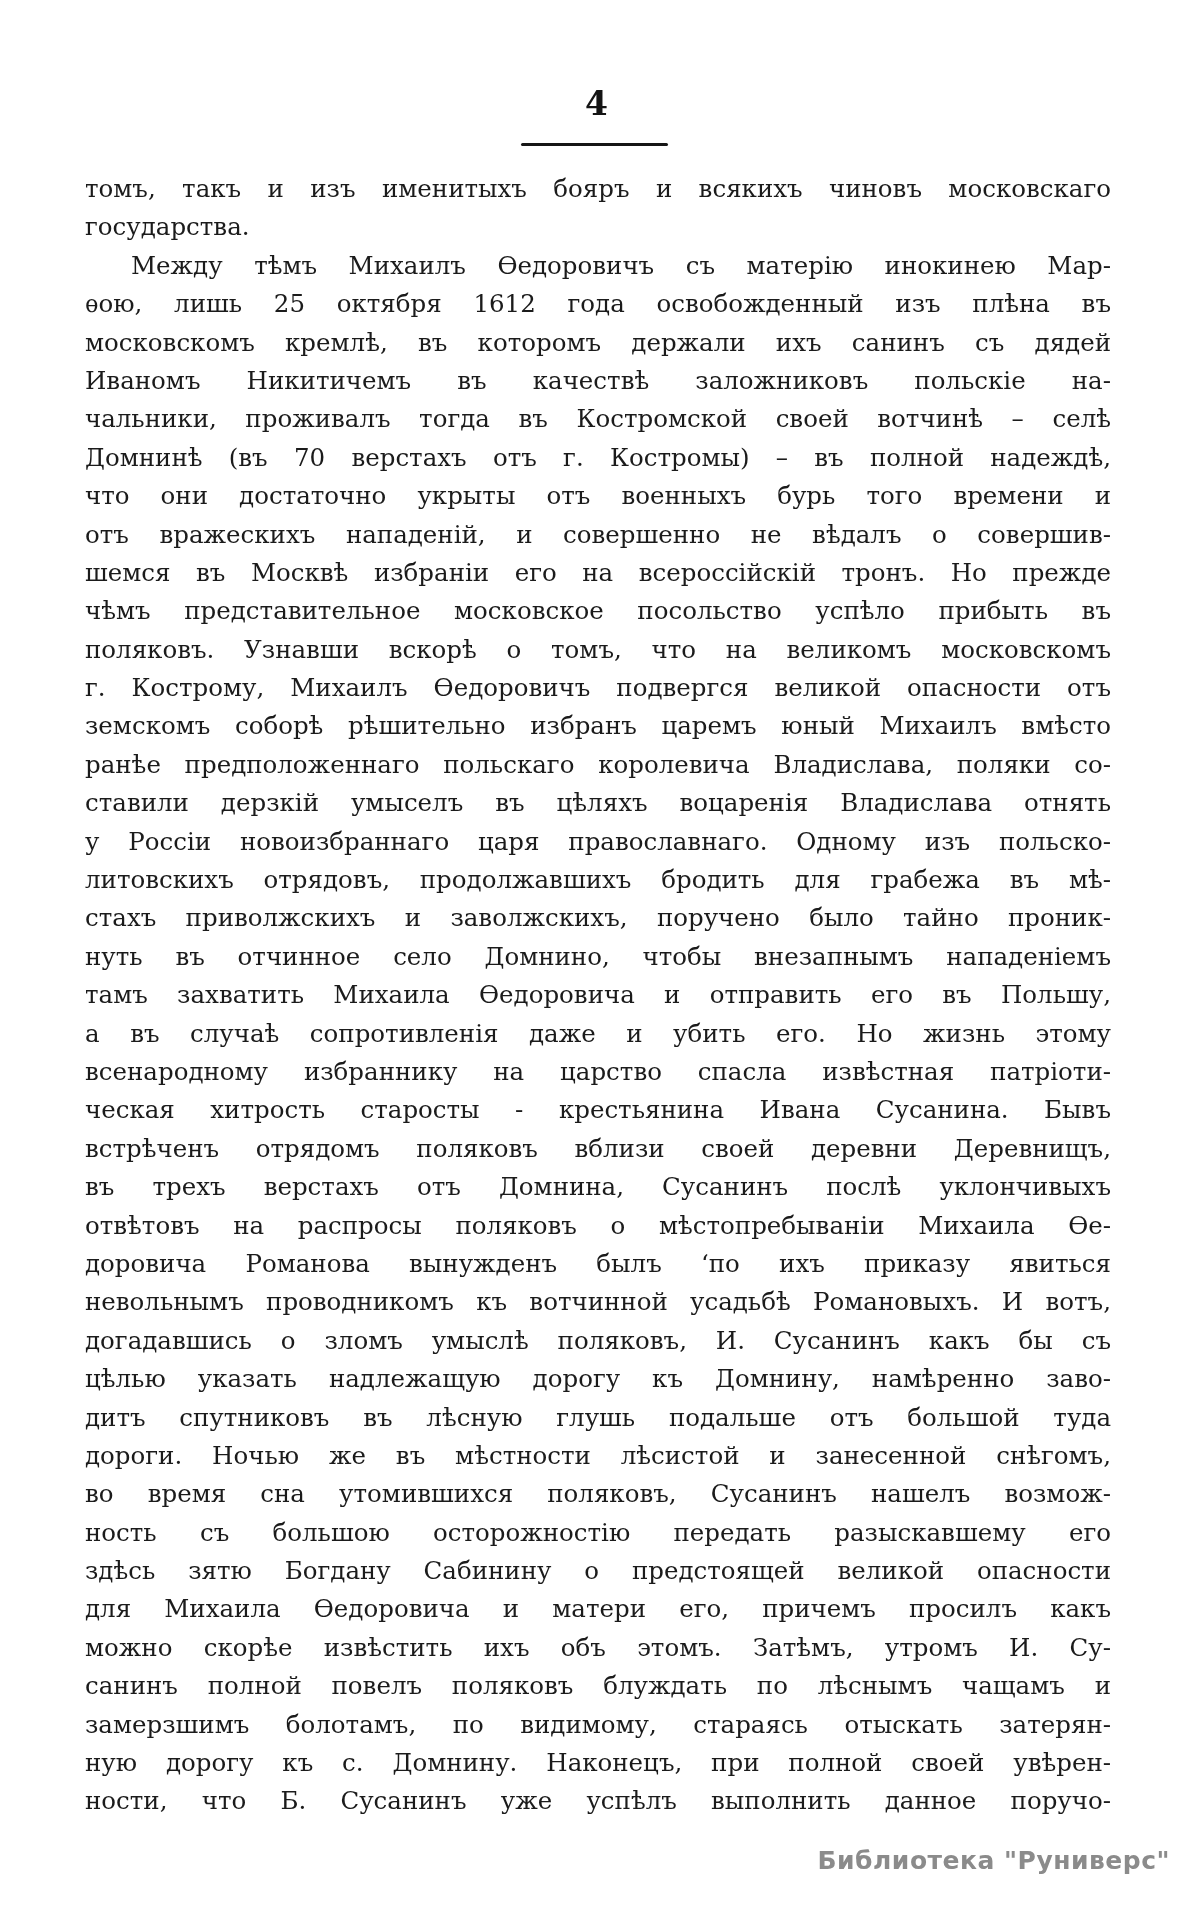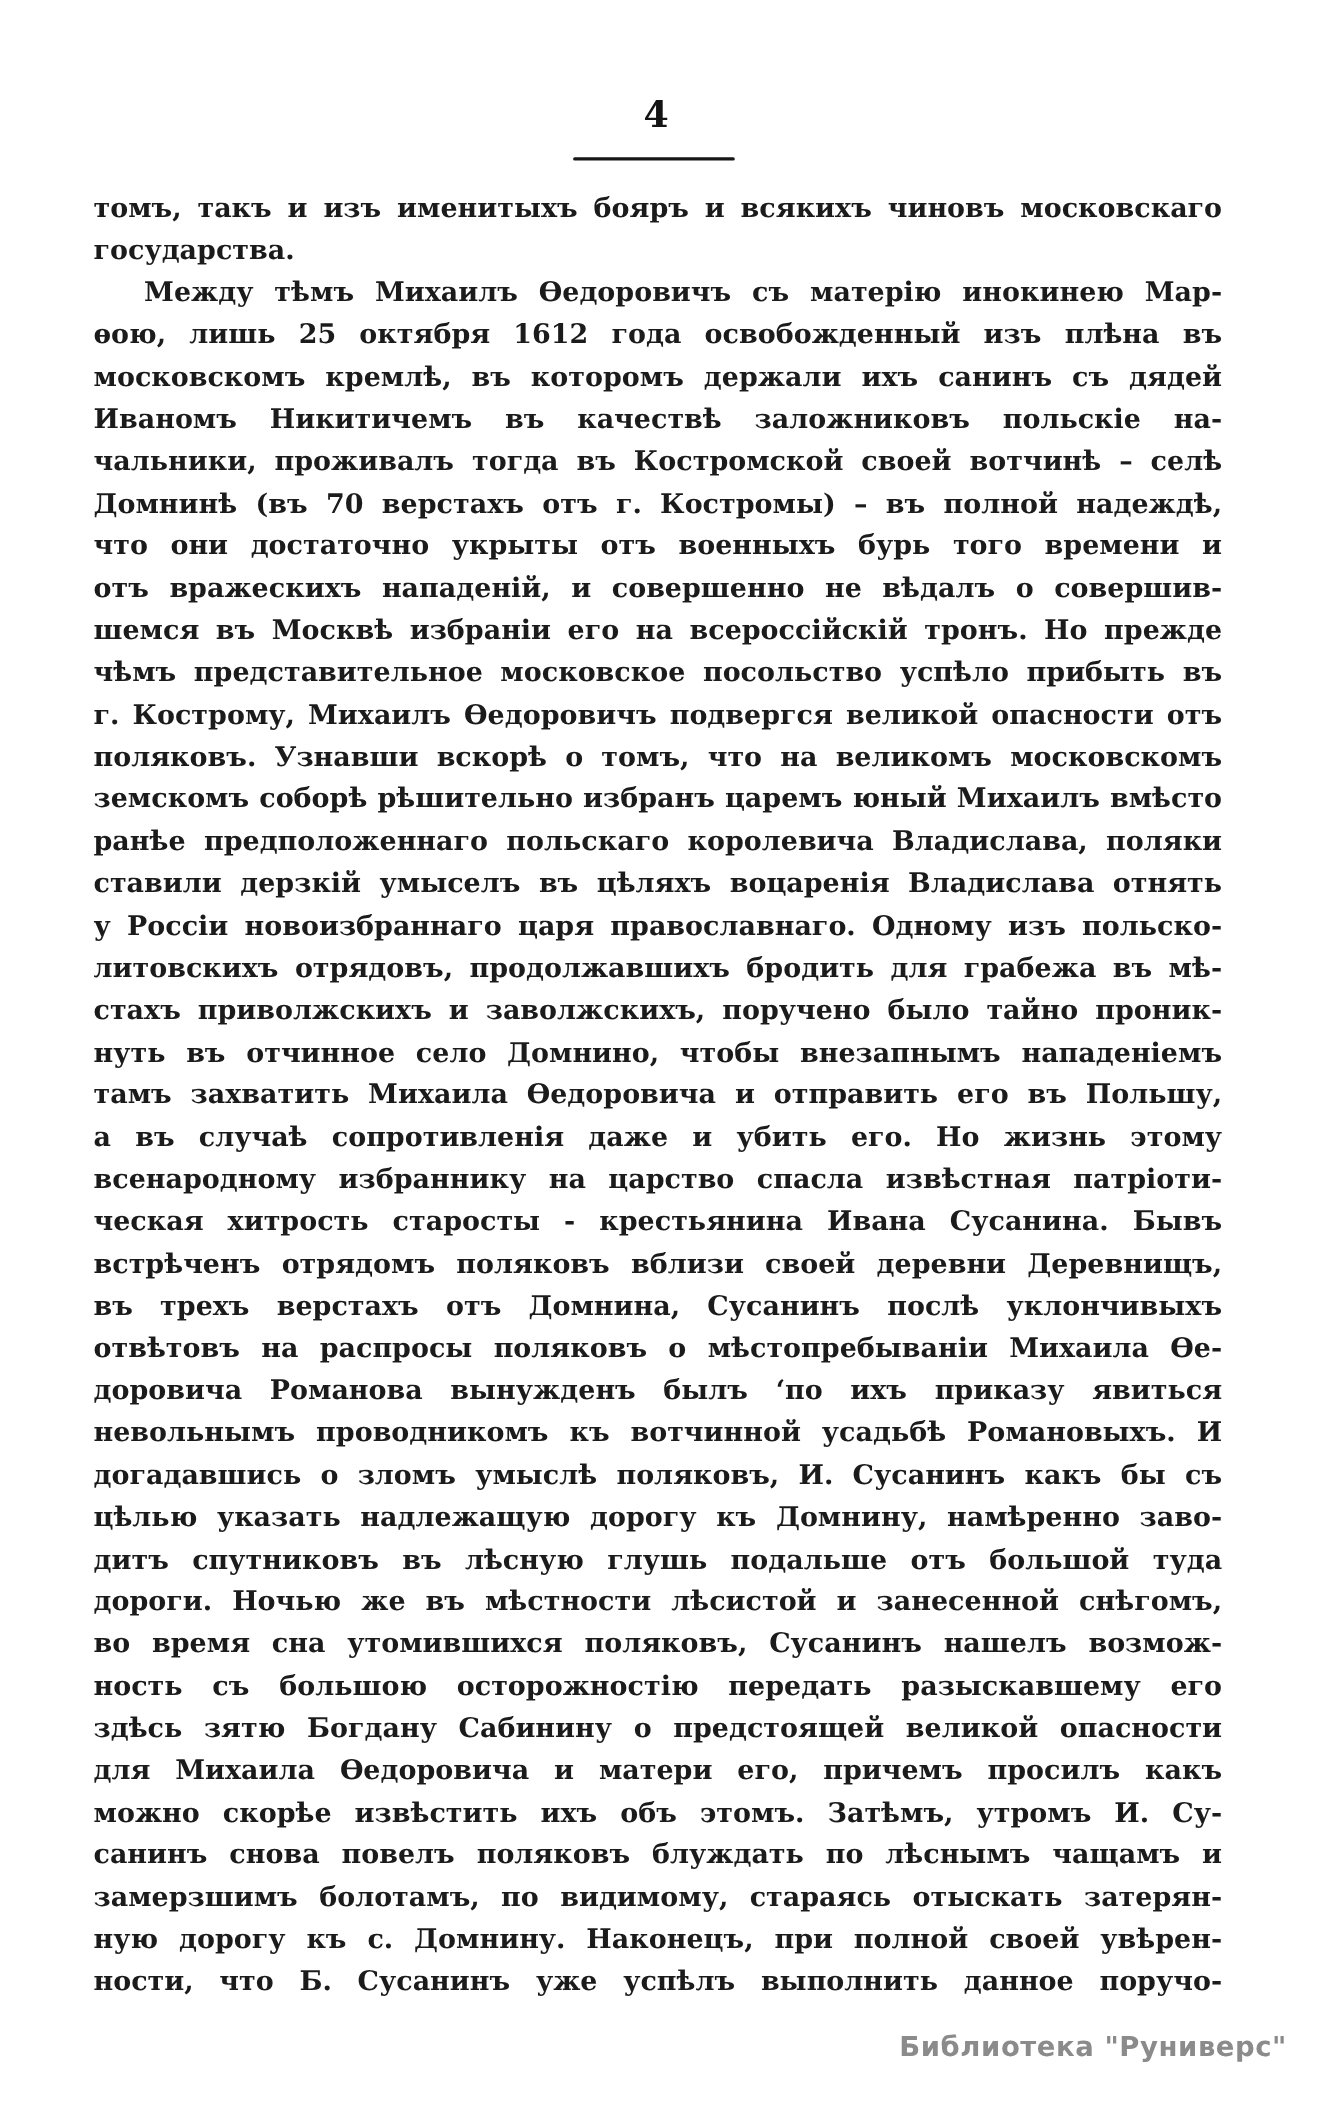--- a/index.html
+++ b/index.html
@@ -39,21 +39,21 @@
   .body-text {
     position: absolute;
     left: 85px;
     top: 170px;
     width: 1026px;
   }
   .line {
     height: 38.4px;
     line-height: 38.4px;
     font-size: 24.5px;
-    font-weight: 700;
+    font-weight: 400;
     color: #1b1b1b;
     text-align: justify;
     text-align-last: justify;
     overflow: hidden;
   }
   .line.no-j {
     text-align: right;
     text-align-last: left;
   }
   .line.ind {
@@ -82,22 +82,22 @@
       <div class="line ind">Между тѣмъ Михаилъ Ѳедоровичъ съ матерію инокинею Мар-</div>
       <div class="line">ѳою, лишь 25 октября 1612 года освобожденный изъ плѣна въ</div>
       <div class="line">московскомъ кремлѣ, въ которомъ держали ихъ санинъ съ дядей</div>
       <div class="line">Иваномъ Никитичемъ въ качествѣ заложниковъ польскіе на-</div>
       <div class="line">чальники, проживалъ тогда въ Костромской своей вотчинѣ – селѣ</div>
       <div class="line">Домнинѣ (въ 70 верстахъ отъ г. Костромы) – въ полной надеждѣ,</div>
       <div class="line">что они достаточно укрыты отъ военныхъ бурь того времени и</div>
       <div class="line">отъ вражескихъ нападеній, и совершенно не вѣдалъ о совершив-</div>
       <div class="line">шемся въ Москвѣ избраніи его на всероссійскій тронъ. Но прежде</div>
       <div class="line">чѣмъ представительное московское посольство успѣло прибыть въ</div>
+      <div class="line">поляковъ. Узнавши вскорѣ о томъ, что на великомъ московскомъ</div>
       <div class="line">г. Кострому, Михаилъ Ѳедоровичъ подвергся великой опасности отъ</div>
-      <div class="line">поляковъ. Узнавши вскорѣ о томъ, что на великомъ московскомъ</div>
       <div class="line">земскомъ соборѣ рѣшительно избранъ царемъ юный Михаилъ вмѣсто</div>
       <div class="line">ранѣе предположеннаго польскаго королевича Владислава, поляки со-</div>
       <div class="line">ставили дерзкій умыселъ въ цѣляхъ воцаренія Владислава отнять</div>
       <div class="line">у Россіи новоизбраннаго царя православнаго. Одному изъ польско-</div>
       <div class="line">литовскихъ отрядовъ, продолжавшихъ бродить для грабежа въ мѣ-</div>
       <div class="line">стахъ приволжскихъ и заволжскихъ, поручено было тайно проник-</div>
       <div class="line">нуть въ отчинное село Домнино, чтобы внезапнымъ нападеніемъ</div>
       <div class="line">тамъ захватить Михаила Ѳедоровича и отправить его въ Польшу,</div>
       <div class="line">а въ случаѣ сопротивленія даже и убить его. Но жизнь этому</div>
       <div class="line">всенародному избраннику на царство спасла извѣстная патріоти-</div>
@@ -109,19 +109,19 @@
       <div class="line">невольнымъ проводникомъ къ вотчинной усадьбѣ Романовыхъ. И вотъ,</div>
       <div class="line">догадавшись о зломъ умыслѣ поляковъ, И. Сусанинъ какъ бы съ</div>
       <div class="line">цѣлью указать надлежащую дорогу къ Домнину, намѣренно заво-</div>
       <div class="line">дитъ спутниковъ въ лѣсную глушь подальше отъ большой туда</div>
       <div class="line">дороги. Ночью же въ мѣстности лѣсистой и занесенной снѣгомъ,</div>
       <div class="line">во время сна утомившихся поляковъ, Сусанинъ нашелъ возмож-</div>
       <div class="line">ность съ большою осторожностію передать разыскавшему его</div>
       <div class="line">здѣсь зятю Богдану Сабинину о предстоящей великой опасности</div>
       <div class="line">для Михаила Ѳедоровича и матери его, причемъ просилъ какъ</div>
       <div class="line">можно скорѣе извѣстить ихъ объ этомъ. Затѣмъ, утромъ И. Су-</div>
-      <div class="line">санинъ снова повелъ поляковъ блуждать по лѣснымъ чащамъ и</div>
+      <div class="line">санинъ полной повелъ поляковъ блуждать по лѣснымъ чащамъ и</div>
       <div class="line">замерзшимъ болотамъ, по видимому, стараясь отыскать затерян-</div>
       <div class="line">ную дорогу къ с. Домнину. Наконецъ, при полной своей увѣрен-</div>
       <div class="line">ности, что Б. Сусанинъ уже успѣлъ выполнить данное поручо-</div>
     </div>
   <div class="watermark">Библиотека "Руниверс"</div>
 </div>
 
 </body></html>

